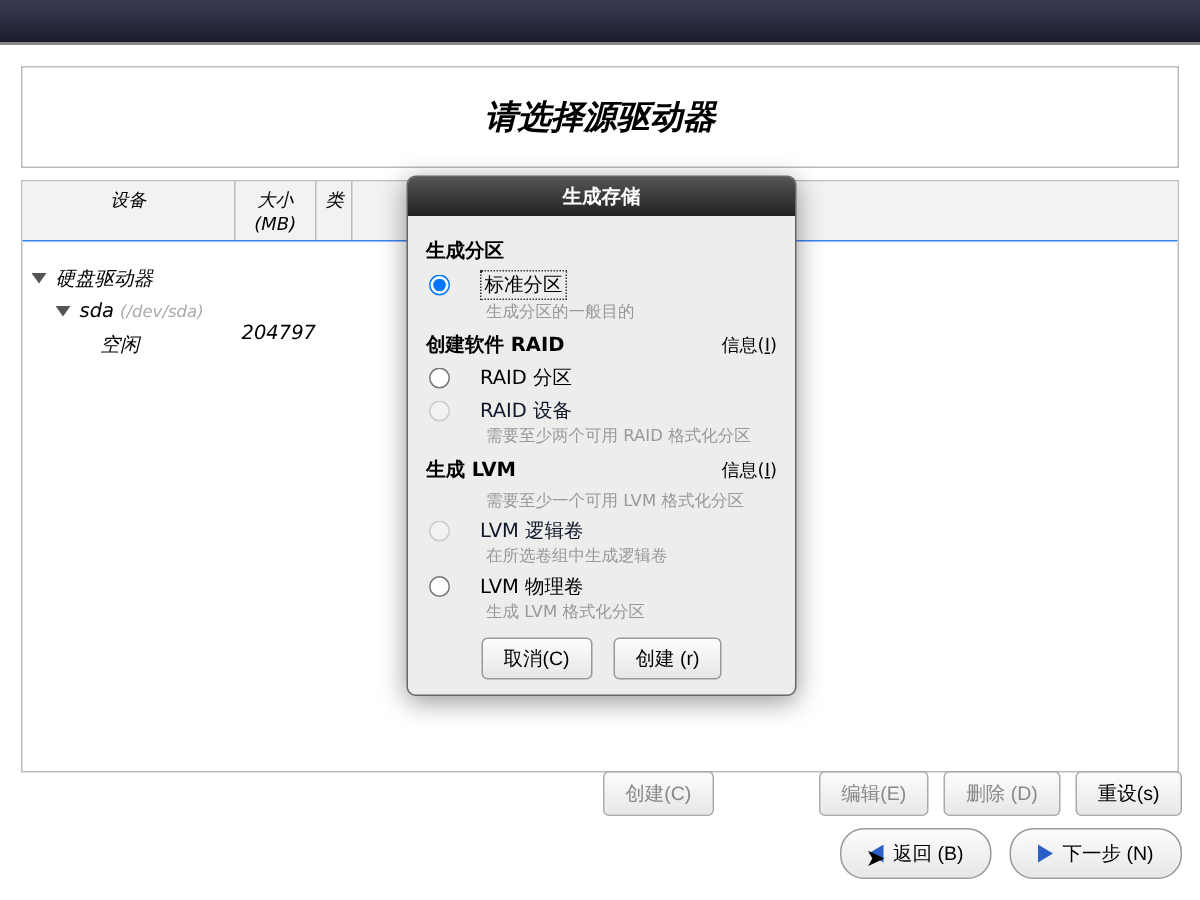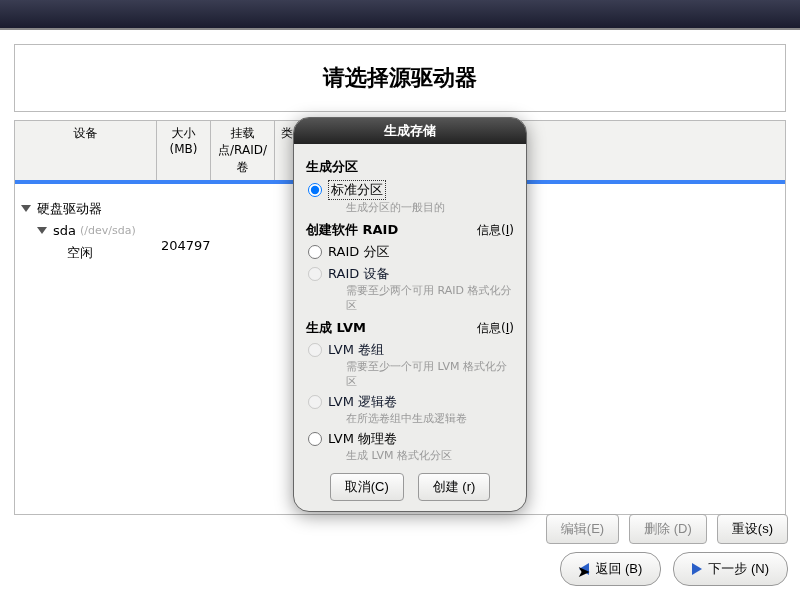--- a/index.html
+++ b/index.html
@@ -1,50 +1,50 @@
 <!DOCTYPE html>
 <html><head>
 <meta charset="utf-8">
 <style>
 * { box-sizing: border-box; margin: 0; padding: 0; }
 body { font-family: "DejaVu Sans", "WenQuanYi Micro Hei", sans-serif; font-size: 13px; background: #fff; width: 800px; height: 600px; position: relative; overflow: hidden; color: #000; }
 .top-bar { height: 28px; background: linear-gradient(#3a3d52, #1a1c2e); }
 .top-line { height: 2px; background: #888; }
-.main { padding: 14px 14px 16px 14px; }
+.main { padding: 14px 14px 16px 14px; font-style: italic; }
 .title-panel { border: 1px solid #bbb; background: #fff; text-align: center; padding: 18px 0; margin-bottom: 8px; }
 .title-panel h1 { font-size: 22px; font-weight: bold; }
 .table-wrap { border: 1px solid #bbb; background: #fff; height: 395px; position: relative; }
-.thead { display: flex; border-bottom: 4px solid #3b82f6; background: #f2f2f0; }
+.thead { display: flex; border-bottom: 1px solid #3b82f6; background: #f2f2f0; }
 .thead .col { border-right: 1px solid #bbb; padding: 4px 6px; text-align: center; font-size: 12px; }
 .thead .col:last-child { border-right: none; }
 .col-device { width: 142px; }
 .col-size { width: 54px; }
 .col-mount { width: 64px; }
 .col-type { width: 24px; flex: 0 0 24px; }
 .col-rest { flex: 1; }
 .tbody { padding: 6px 0; font-size: 13px; }
 .row { display: flex; align-items: center; height: 22px; }
 .row .c-dev { width: 142px; padding-left: 6px; display: flex; align-items: center; gap: 4px; margin-top: 15px; }
 .row .c-size { width: 54px; text-align: left; padding-left: 4px; }
 .tri { display: inline-block; width: 0; height: 0; border-left: 5px solid transparent; border-right: 5px solid transparent; border-top: 7px solid #555; margin-right: 2px; }
 .muted { color: #aaa; font-size: 11px; }
 .btn-row { position: absolute; right: 12px; bottom: 56px; display: flex; gap: 10px; }
 .btn { background: linear-gradient(#fdfdfd,#e6e6e4); border: 1px solid #aaa; border-radius: 4px; padding: 5px 14px; font-size: 13px; cursor: pointer; color: #888; }
 .btn.enabled { color: #000; }
 .nav-row { position: absolute; right: 12px; bottom: 14px; display: flex; gap: 12px; }
 .nav-btn { background: linear-gradient(#fdfdfd,#e6e6e4); border: 1px solid #999; border-radius: 16px; padding: 7px 18px; font-size: 13px; cursor: pointer; display: flex; align-items: center; gap: 6px; }
 .arrow-left { display:inline-block; width:0; height:0; border-top:6px solid transparent; border-bottom:6px solid transparent; border-right:10px solid #2a5fc8; }
 .arrow-right { display:inline-block; width:0; height:0; border-top:6px solid transparent; border-bottom:6px solid transparent; border-left:10px solid #2a5fc8; }
-.dialog { position: absolute; left: 293px; top: 117px; width: 234px; background: #ededeb; border: 1px solid #666; box-shadow: 0 4px 18px rgba(0,0,0,0.4); border-radius: 16px; overflow: hidden; }
+.dialog { position: absolute; left: 271px; top: 117px; width: 260px; background: #ededeb; border: 1px solid #666; box-shadow: 0 4px 18px rgba(0,0,0,0.4); border-radius: 6px; overflow: hidden; }
 .dialog-title { background: linear-gradient(#555,#222); color: #fff; font-weight: bold; text-align: center; padding: 4px 0; font-size: 13px; }
 .dialog-body { padding: 8px 12px 10px 12px; font-size: 13px; }
 .section-head { font-weight: bold; margin-top: 6px; margin-bottom: 4px; display: flex; justify-content: space-between; align-items: baseline; }
 .section-head .info { font-weight: normal; font-size: 12px; }
 .section-head .info u { text-decoration: underline; }
-.opt { display: flex; align-items: center; gap: 6px; margin: 4px 0 0 2px; }
+.opt { display: flex; align-items: center; gap: 20px; margin: 4px 0 0 2px; }
 .opt input { width: 14px; height: 14px; }
 .opt-label { }
 .opt-label.sel { border: 1px dotted #333; padding: 0 2px; }
 .opt.disabled .opt-label { color: #0f172a; }
 .opt-desc { font-size: 11px; color: #999; margin-left: 40px; margin-bottom: 2px; }
 .dialog-btns { display: flex; justify-content: center; gap: 14px; margin-top: 10px; }
 .dbtn { background: linear-gradient(#fdfdfd,#e6e6e4); border: 1px solid #999; border-radius: 4px; padding: 4px 14px; font-size: 13px; cursor: pointer; }
 .cursor { position: absolute; left: 577px; top: 562px; font-size: 16px; pointer-events:none; }
 </style>
 </head>
@@ -55,21 +55,20 @@
 
 <div class="main">
   <div class="title-panel">
     <h1>请选择源驱动器</h1>
   </div>
 
   <div class="table-wrap">
     <div class="thead">
       <div class="col col-device">设备</div>
       <div class="col col-size">大小(MB)</div>
-      <div class="col col-mount">挂载点/RAID/卷</div>
       <div class="col col-type">类</div>
       <div class="col col-rest"></div>
     </div>
     <div class="tbody">
       <div class="row">
         <div class="c-dev">
             <span class="tri"></span>
             <span>硬盘驱动器</span>
           </div>
       </div>
@@ -84,20 +83,21 @@
         <div class="c-dev" style="padding-left:52px;">
             <span>空闲</span>
           </div>
         <div class="c-size">204797</div>
       </div>
     </div>
   </div>
 </div>
 
 <div class="btn-row">
+  <button class="btn" style="position:relative; left:-60px;">创建(C)</button>
   <button class="btn">编辑(E)</button>
   <button class="btn">删除 (D)</button>
   <button class="btn enabled">重设(s)</button>
 </div>
 
 <div class="nav-row">
   <button class="nav-btn">
       <span class="arrow-left"></span>
       <span>返回 (B)</span>
     </button>
@@ -130,24 +130,20 @@
     <div class="opt disabled">
       <input type="radio" disabled="" style="">
       <span class="opt-label">RAID 设备</span>
     </div>
     <div class="opt-desc">需要至少两个可用 RAID 格式化分区</div>
 
     <div class="section-head">
       <span>生成 LVM</span>
       <span class="info"><span>信息(</span><u>I</u><span>)</span></span>
     </div>
-    <div class="opt disabled">
-      <input type="radio" disabled="" style="">
-      <span class="opt-label">LVM 卷组</span>
-    </div>
     <div class="opt-desc">需要至少一个可用 LVM 格式化分区</div>
     <div class="opt disabled">
       <input type="radio" disabled="" style="">
       <span class="opt-label">LVM 逻辑卷</span>
     </div>
     <div class="opt-desc">在所选卷组中生成逻辑卷</div>
     <div class="opt">
       <input type="radio" style="">
       <span class="opt-label">LVM 物理卷</span>
     </div>

